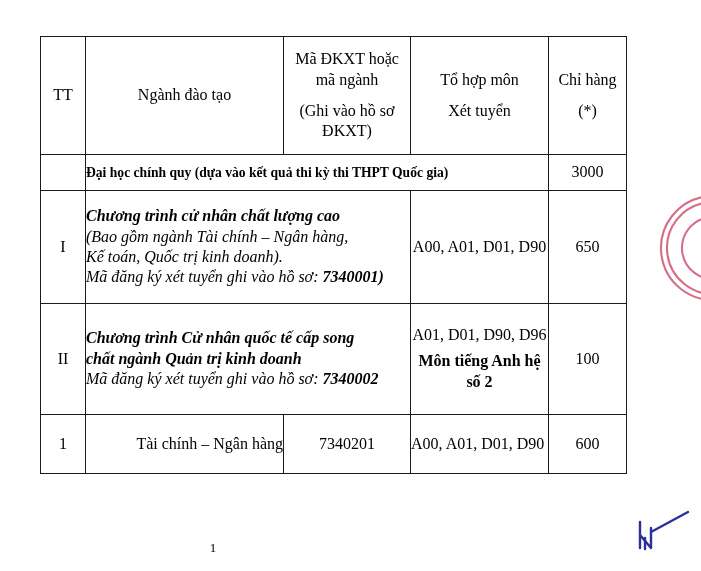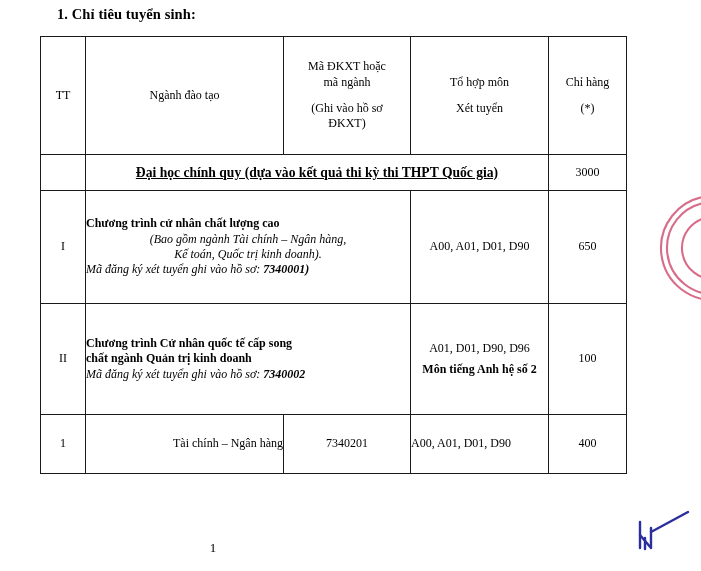--- a/index.html
+++ b/index.html
@@ -43,21 +43,21 @@
   table.adm {
     border-collapse: collapse;
     width: 586px;
     table-layout: fixed;
   }
   table.adm td, table.adm th {
     border: 1.2px solid #1a1a1a;
     padding: 0;
     vertical-align: middle;
     font-weight: normal;
-    font-size: 12px;
+    font-size: 16px;
     line-height: 1.28;
   }
 
   
   col.c-tt      { width: 45px; }
   col.c-nganh   { width: 198px; }
   col.c-ma      { width: 127px; }
   col.c-tohop   { width: 138px; }
   col.c-chitieu { width: 78px; }
 
@@ -70,41 +70,40 @@
     line-height: 1.42;
     padding: 6px 4px;
   }
   .hdr-row td { height: 117px; }
 
   .hdr-sub { display: block; }
   .hdr-gap { display: block; height: 11px; }
 
   .row-dh td { height: 35px; }
   .row-dh .title {
-    text-align: center;
+    text-align: left;
     font-weight: bold;
     font-size: 13.6px;
     white-space: nowrap;
-    text-decoration: underline;
   }
 
   .rn-tt {
     text-align: center;
     font-weight: bold;
     font-size: 13.8px;
   }
 
   .prog-block {
     text-align: left;
     font-size: 13.4px;
     line-height: 1.52;
     padding: 6px 8px 6px 10px;
   }
-  .prog-block .l1 { font-weight: bold; }
-  .prog-block .l-ind  { font-style: italic; display:block; text-align:center; }
+  .prog-block .l1 { font-weight: bold; font-style: italic; }
+  .prog-block .l-ind  { font-style: italic; display:block; }
   .prog-block .l-plain{ font-style: italic; display:block; }
   .prog-block .code   { font-weight: bold; font-style: italic; }
 
   .row-I   td { height: 112px; }
   .row-II  td { height: 110px; }
   .row-III td { height: 62px; }
   .row-1   td { height: 58px; }
 
   .combo {
     text-align: center;
@@ -168,21 +167,20 @@
     text-align: center;
     font-size: 13px;
   }
   .page-num span { display: inline-block; margin-left: -275px; }
 </style>
 </head>
 <body>
 
 <div id="page">
 
-  <div class="doc-heading">1. Chỉ tiêu tuyển sinh:</div>
 
   <div class="table-wrap">
     <table class="adm">
       <colgroup>
         <col class="c-tt">
           <col class="c-nganh">
           <col class="c-ma">
           <col class="c-tohop">
           <col class="c-chitieu">
       </colgroup>
@@ -241,21 +239,21 @@
           </td>
           <td class="cell quota">100</td>
         </tr>
 
 
         <tr class="row-1">
           <td class="cell rn-tt" style="font-weight:normal">1</td>
           <td class="cell name-cell">Tài chính – Ngân hàng</td>
           <td class="cell code-cell">7340201</td>
           <td class="combo-left">A00, A01, D01, D90</td>
-          <td class="cell quota">400</td>
+          <td class="cell quota">600</td>
         </tr>
 
       </tbody>
     </table>
   </div>
 
   <div class="seal">
     <svg width="124" height="124" viewBox="0 0 124 124" xmlns="http://www.w3.org/2000/svg">
       <defs>
         <path id="arcOuter" d="M 16,62 A 46,46 0 0 1 108,62"></path>

